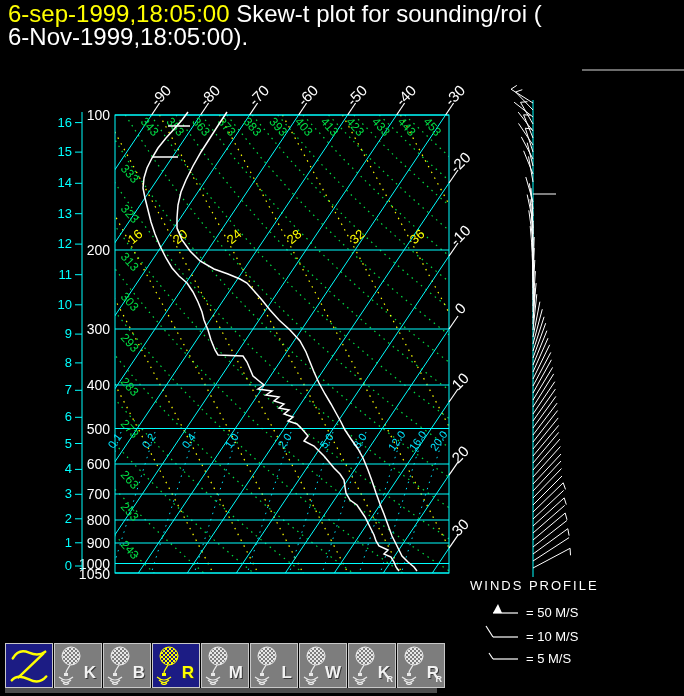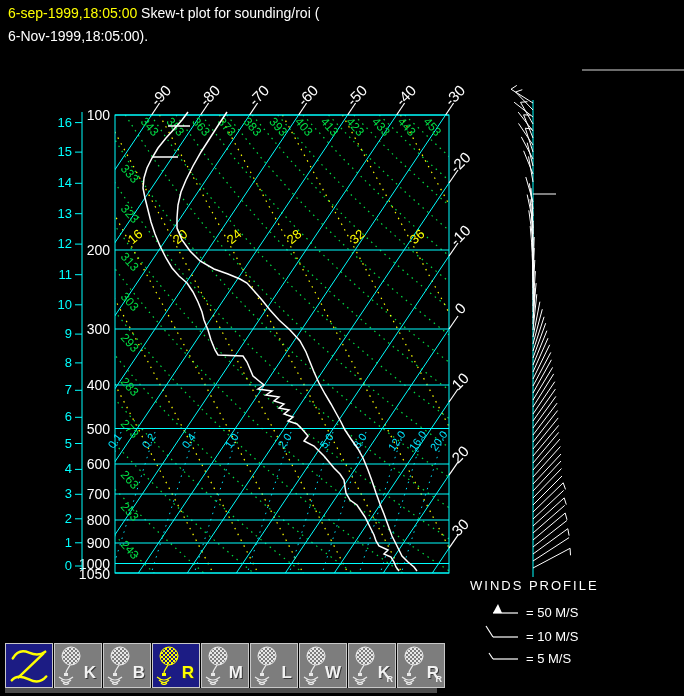--- a/index.html
+++ b/index.html
@@ -1,18 +1,18 @@
 <!DOCTYPE html>
 <html><head>
 <meta charset="utf-8">
 <style>
   html,body{margin:0;padding:0;background:#000;}
   #screen{position:relative;width:684px;height:696px;background:#000;overflow:hidden;
           font-family:"Liberation Sans",sans-serif;}
-  #title{position:absolute;left:8px;top:2px;font-size:14px;line-height:23px;color:#fff;white-space:pre-wrap;}
+  #title{position:absolute;left:8px;top:2px;font-size:24px;line-height:23px;color:#fff;white-space:pre-wrap;}
   #title .ts{color:#ffff00;}
   #plot-svg{position:absolute;left:0;top:0;}
   #toolbar{position:absolute;left:5px;top:643px;height:45px;display:flex;}
   .tb-btn{position:relative;width:46px;height:43px;margin-right:1px;background:#7d7d7d;
           border:1px solid #c8c8c8;cursor:pointer;}
   .tb-btn.sel{background:#1c1c84;}
   .tb-btn .ltr{position:absolute;right:5px;bottom:6px;font-size:17px;font-weight:bold;
                color:#f2f2f2;text-shadow:1px 1px 0 #3a3a3a;line-height:1;}
   .tb-btn.sel .ltr{color:#ffff00;}
   .tb-btn .sub{position:absolute;right:2px;bottom:3px;font-size:9px;font-weight:bold;color:#f2f2f2;line-height:1;}

